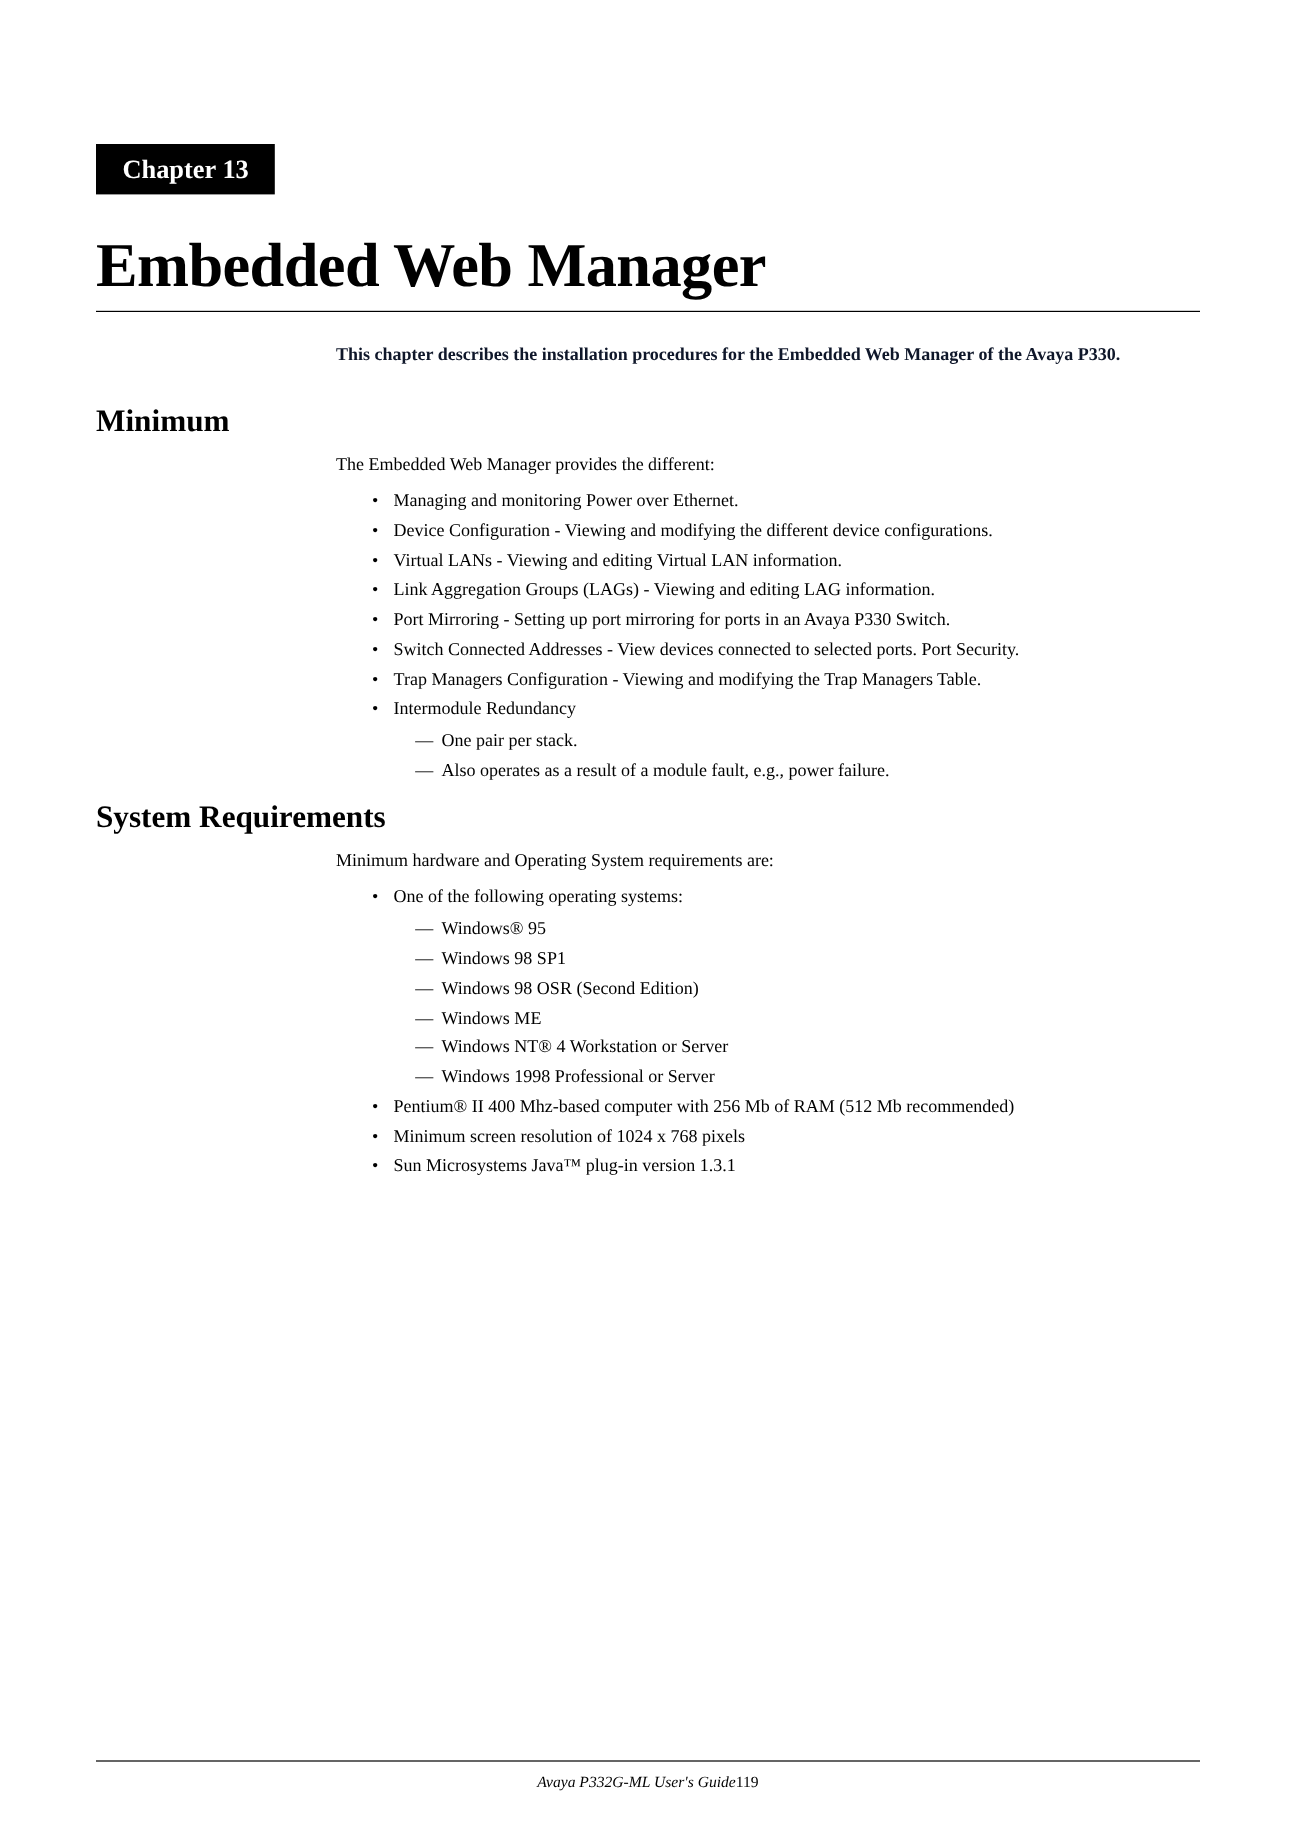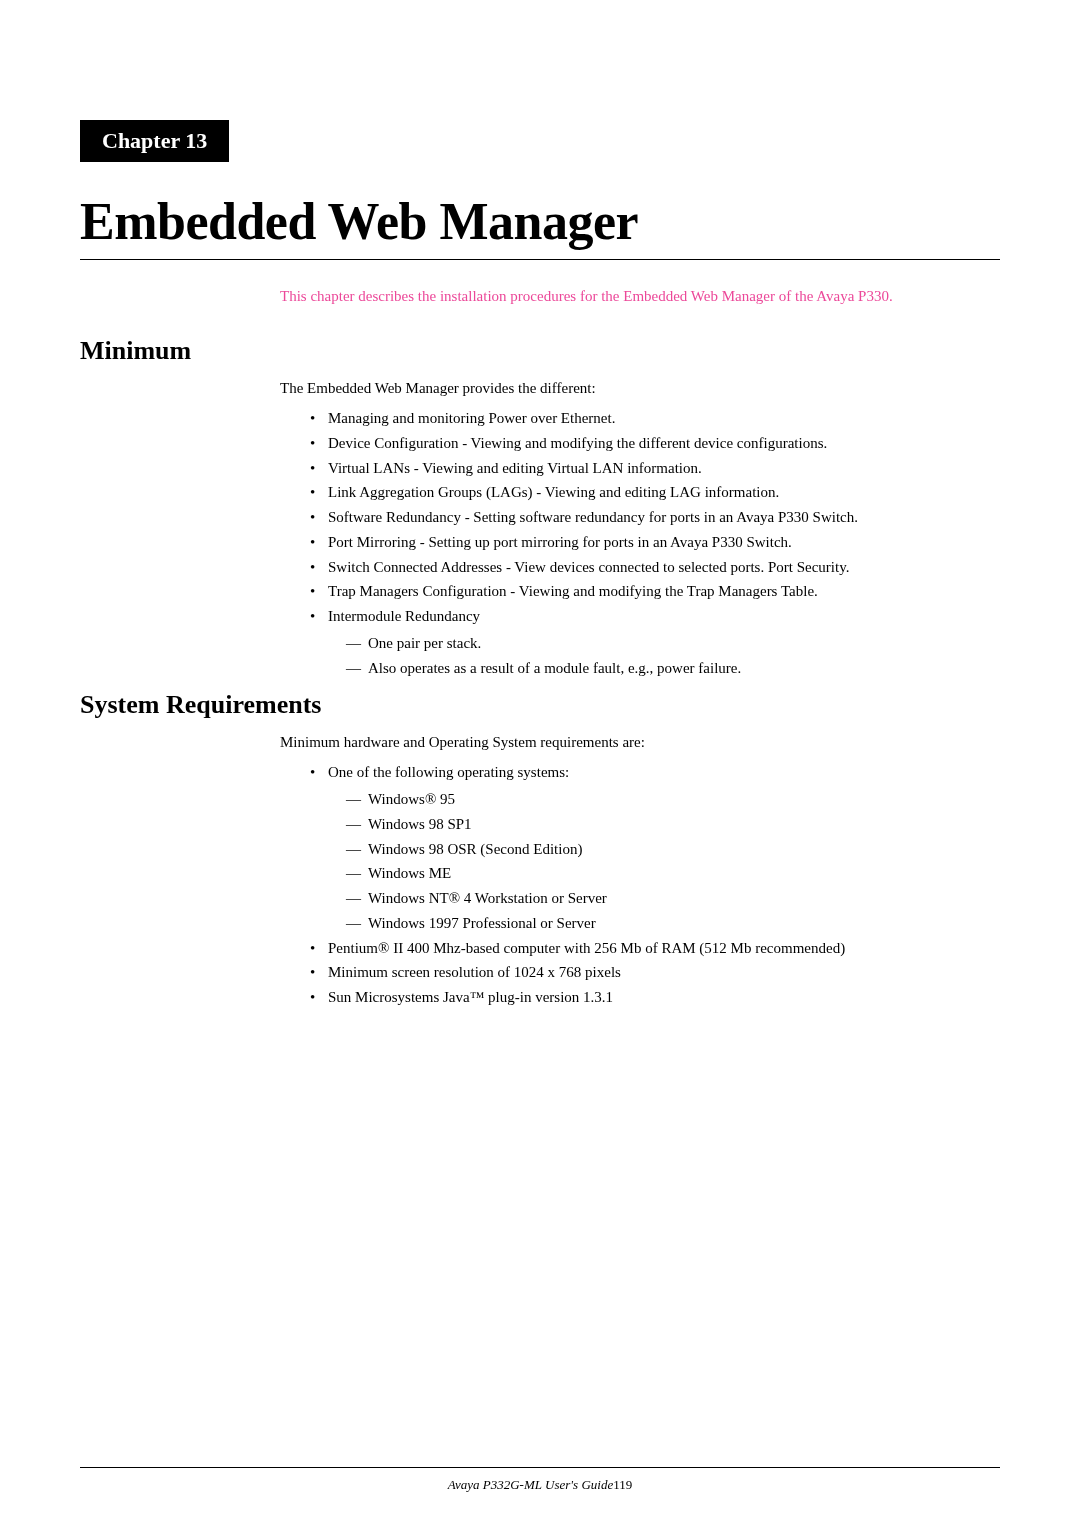--- a/index.html
+++ b/index.html
@@ -47,21 +47,22 @@
       border-top: 1.5px solid #000000;
       margin-bottom: 24px;
       margin-top: 2px;
     }
 
     .intro-text {
       font-size: 15px;
       line-height: 1.6;
       margin-left: 200px;
       margin-bottom: 28px;
-      color: #ec4899;
+      color: #0f172a;
+      font-weight: bold;
     }
 
     .section-heading {
       font-size: 26px;
       font-weight: bold;
       font-family: "Times New Roman", Times, serif;
       margin-bottom: 10px;
       margin-top: 10px;
       color: #000;
     }
@@ -163,21 +164,20 @@
   
   <h2 class="section-heading">Minimum</h2>
   <p class="section-intro">The Embedded Web Manager provides the different:</p>
 
   <ul class="bullet-list">
 
   <li>Managing and monitoring Power over Ethernet.</li>
       <li>Device Configuration - Viewing and modifying the different device configurations.</li>
       <li>Virtual LANs - Viewing and editing Virtual LAN information.</li>
       <li>Link Aggregation Groups (LAGs) - Viewing and editing LAG information.</li>
-      <li>Software Redundancy - Setting software redundancy for ports in an Avaya P330 Switch.</li>
       <li>Port Mirroring - Setting up port mirroring for ports in an Avaya P330 Switch.</li>
       <li>Switch Connected Addresses - View devices connected to selected ports. Port Security.</li>
       <li>Trap Managers Configuration - Viewing and modifying the Trap Managers Table.</li>
       <li>Intermodule Redundancy<ul class="sub-list">
           <li>One pair per stack.</li>
           <li>Also operates as a result of  a module fault, e.g., power failure.</li>
         </ul></li>
     </ul>
 
   
@@ -185,21 +185,21 @@
   <p class="section-intro">Minimum hardware and Operating System requirements are:</p>
 
   <ul class="bullet-list">
 
   <li>One of the following operating systems:<ul class="sub-list">
           <li>Windows® 95</li>
           <li>Windows 98 SP1</li>
           <li>Windows 98 OSR (Second Edition)</li>
           <li>Windows ME</li>
           <li>Windows NT® 4 Workstation or Server</li>
-          <li>Windows 1997 Professional or Server</li>
+          <li>Windows 1998 Professional or Server</li>
         </ul></li>
       <li>Pentium® II 400 Mhz-based computer with 256 Mb of RAM (512 Mb recommended)</li>
       <li>Minimum screen resolution of 1024 x 768 pixels</li>
       <li>Sun Microsystems Java™ plug-in version 1.3.1</li>
     </ul>
 
   
   <hr class="footer-rule">
   <div class="footer">
     <span class="footer-left">Avaya P332G-ML User's Guide</span>

